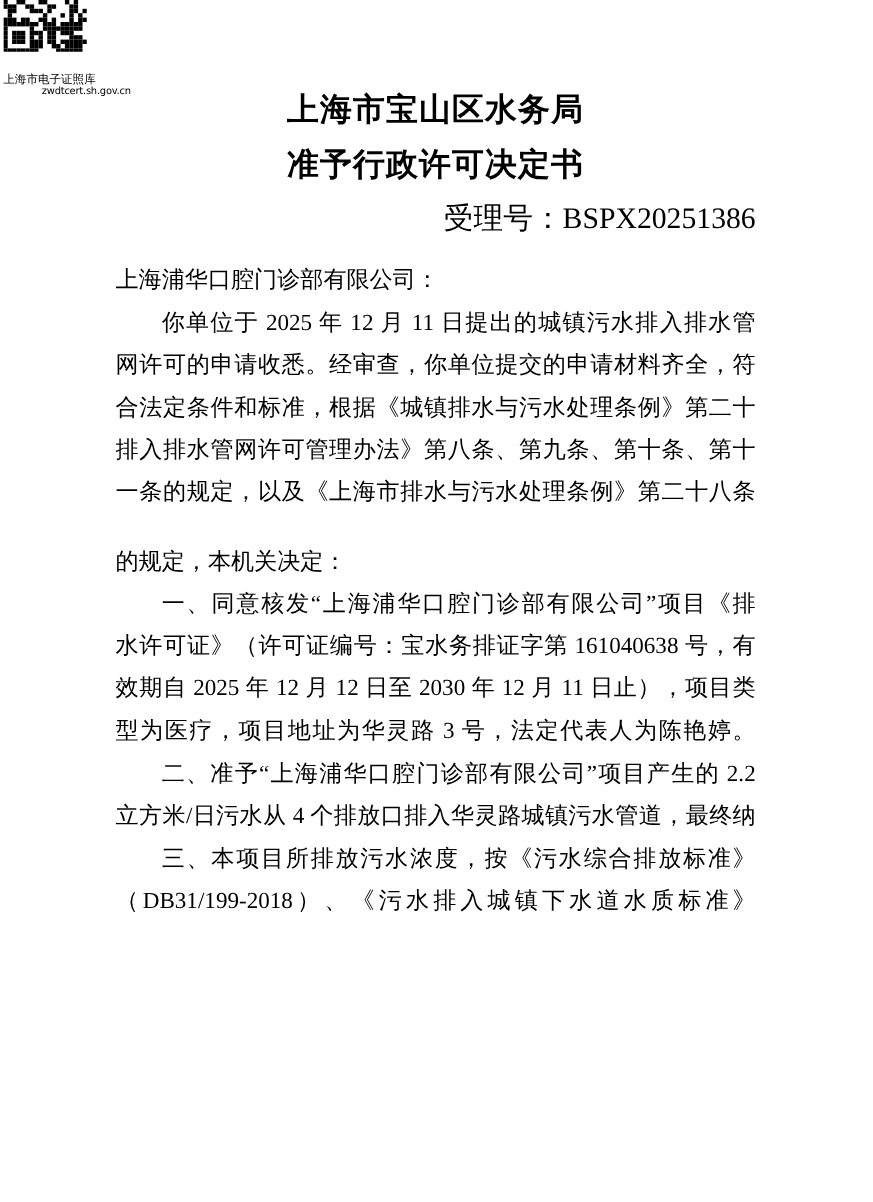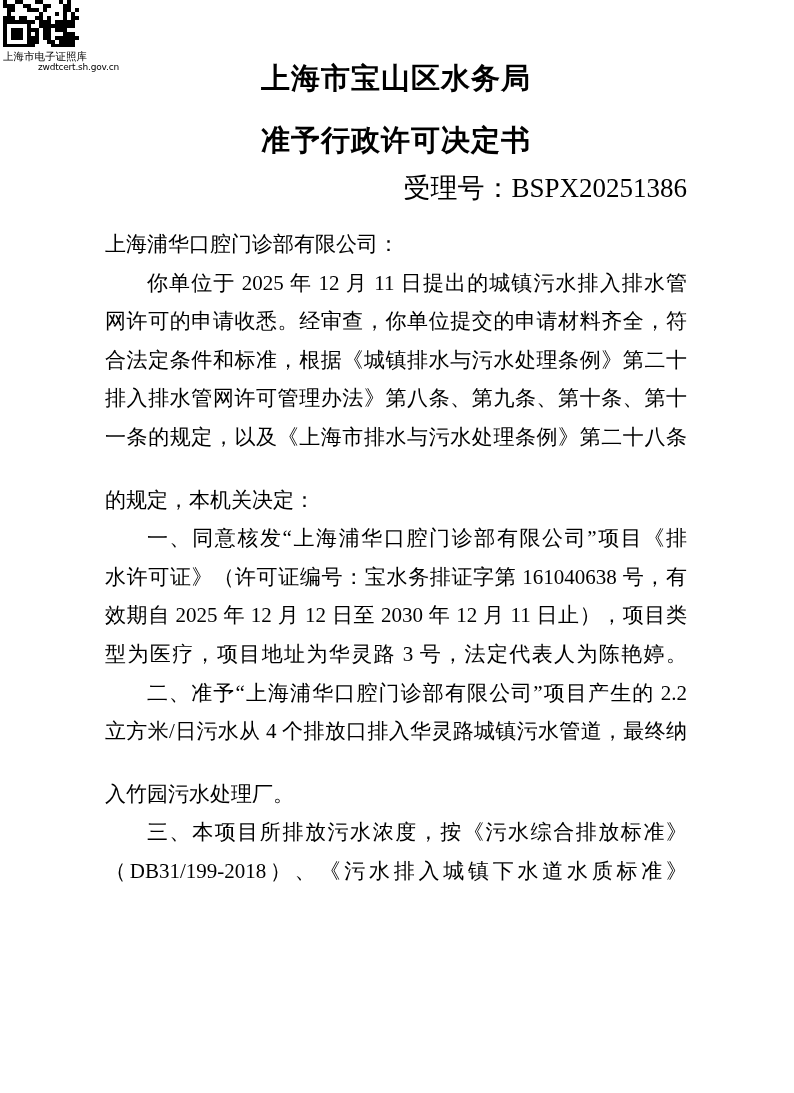--- a/index.html
+++ b/index.html
@@ -24,21 +24,21 @@
     width: 90px;
   }
   .qr {
     width: 76px;
     height: 47px;
     overflow: hidden;
     line-height: 0;
   }
   .qr svg { display: block; }
   .qr-caption1 {
-    margin-top: 4px;
+    margin-top: 20px;
     font-size: 10.5px;
     line-height: 11px;
     letter-spacing: 0px;
     white-space: nowrap;
     color: #000;
   }
   .qr-caption2 {
     font-family: "DejaVu Sans", "Liberation Sans", sans-serif;
     font-size: 9px;
     line-height: 11px;
@@ -46,33 +46,33 @@
     white-space: nowrap;
     color: #000;
     margin-left: 35px;
   }
   
   .doc {
     position: absolute;
     left: 105px;
     top: 0;
     width: 582px;
-    padding-top: 62px;
+    padding-top: 84px;
   }
   .doc-title {
     margin: 0;
     font-size: 29px;
     line-height: 32px;
     font-weight: bold;
     text-align: center;
     letter-spacing: 1px;
     white-space: nowrap;
   }
   .doc-title.second {
-    margin-top: 30px;
+    margin-top: 18px;
   }
   .accept-line {
     margin-top: 19px;
     font-size: 27px;
     line-height: 26px;
     text-align: right;
     white-space: nowrap;
   }
   .body-lines {
     margin-top: 19px;
@@ -254,19 +254,18 @@
         <div class="body-line">合法定条件和标准，根据《城镇排水与污水处理条例》第二十</div>
         <div class="body-line">排入排水管网许可管理办法》第八条、第九条、第十条、第十</div>
         <div class="body-line">一条的规定，以及《上海市排水与污水处理条例》第二十八条</div>
         <div class="body-line no-justify">的规定，本机关决定：</div>
         <div class="body-line indent">一、同意核发“上海浦华口腔门诊部有限公司”项目《排</div>
         <div class="body-line">水许可证》（许可证编号：宝水务排证字第 161040638 号，有</div>
         <div class="body-line">效期自 2025 年 12 月 12 日至 2030 年 12 月 11 日止），项目类</div>
         <div class="body-line">型为医疗，项目地址为华灵路 3 号，法定代表人为陈艳婷。</div>
         <div class="body-line indent">二、准予“上海浦华口腔门诊部有限公司”项目产生的 2.2</div>
         <div class="body-line">立方米/日污水从 4 个排放口排入华灵路城镇污水管道，最终纳</div>
-        <div class="body-line no-justify">入竹园污水处理厂。</div>
         <div class="body-line indent">三、本项目所排放污水浓度，按《污水综合排放标准》</div>
         <div class="body-line">（DB31/199-2018）、《污水排入城镇下水道水质标准》</div>
       </div>
   </div>
 
 </div>
 
 </body></html>

